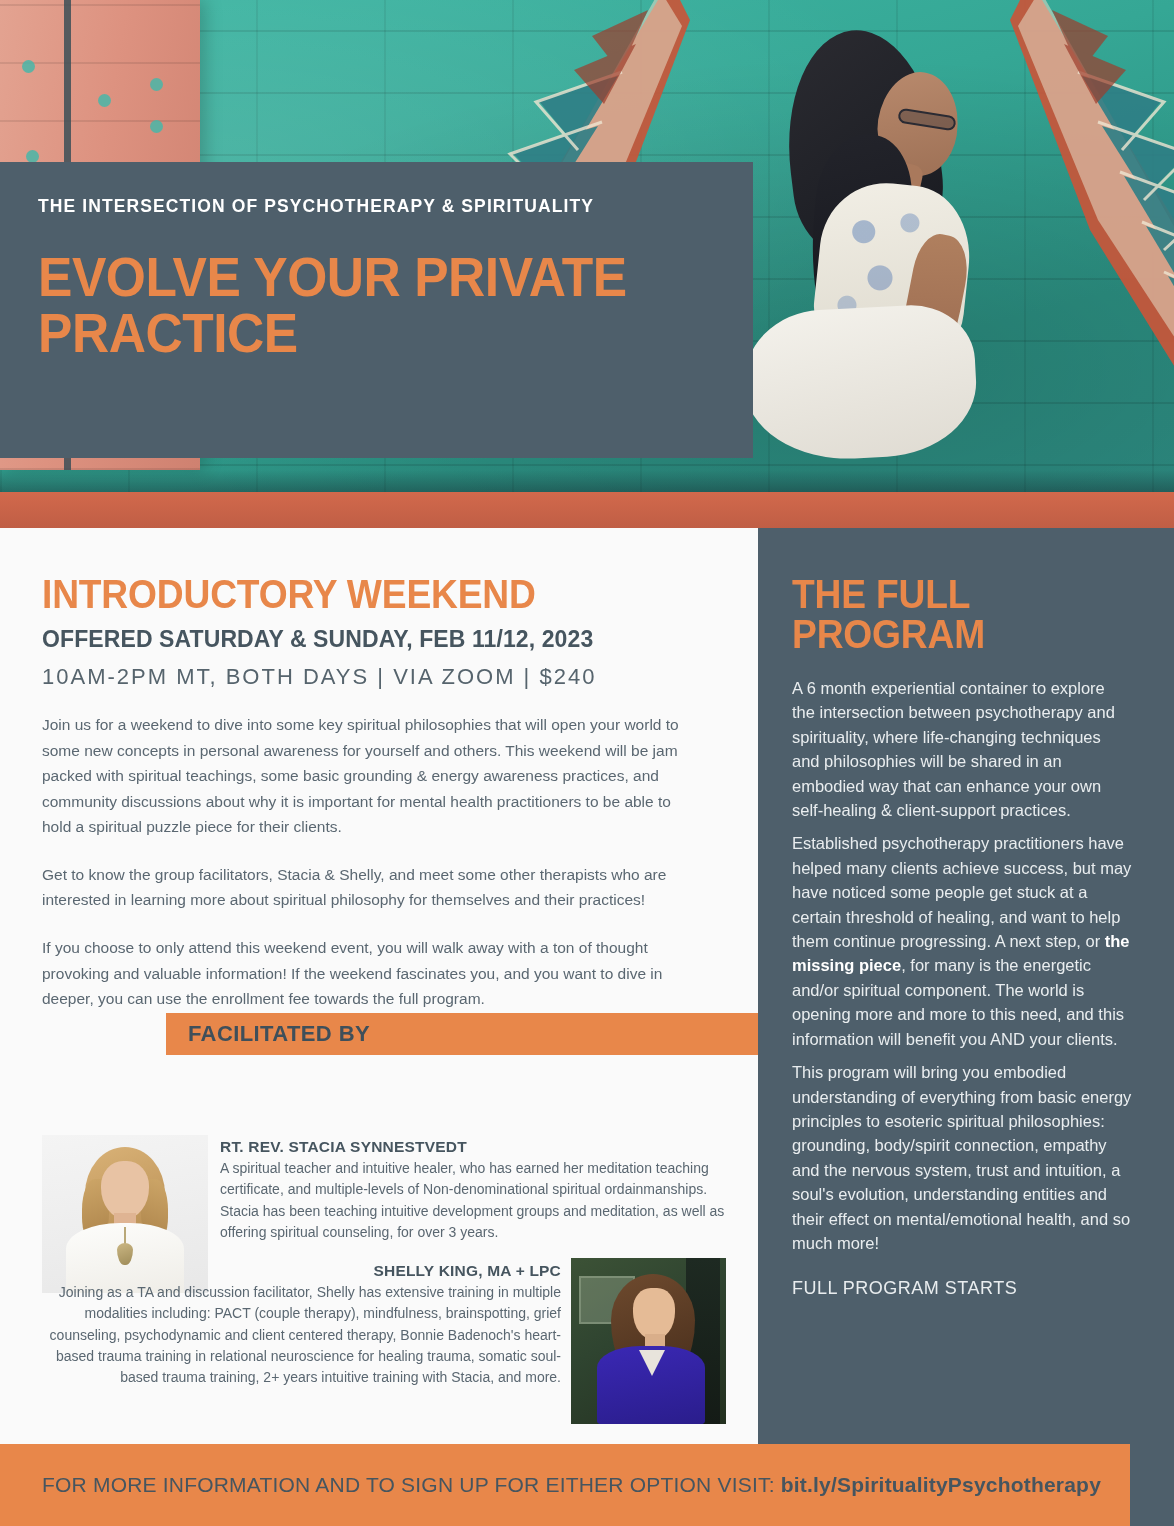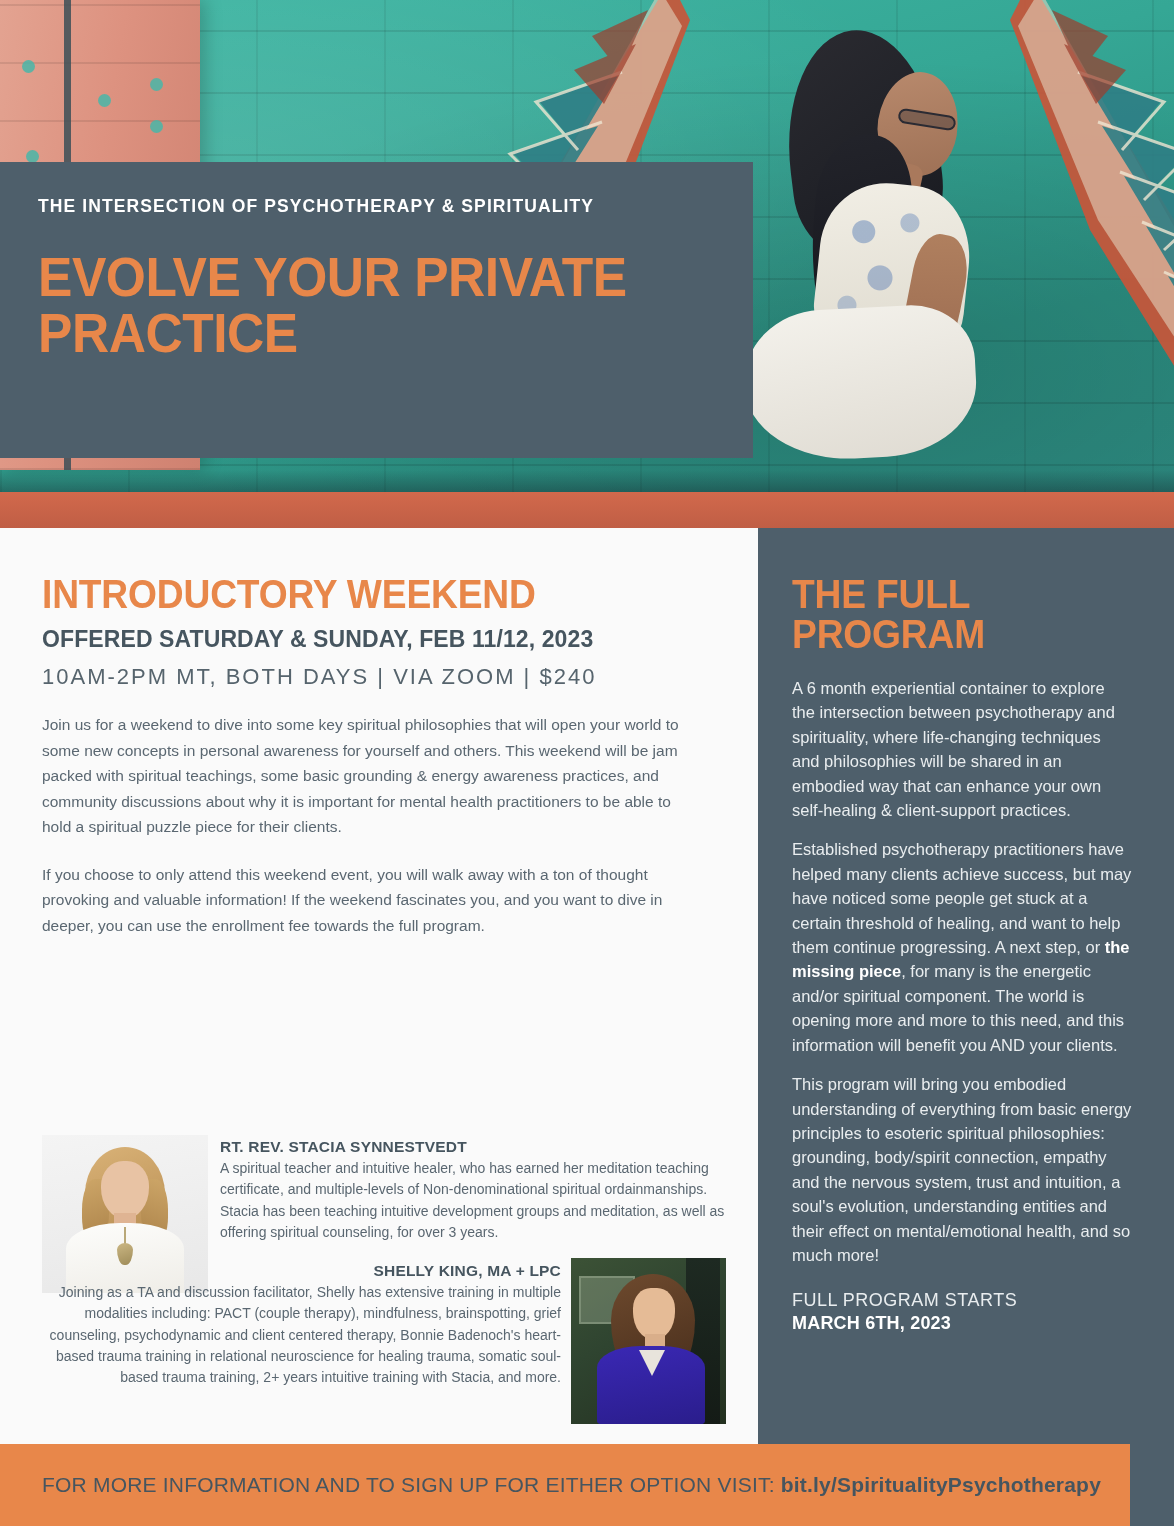--- a/index.html
+++ b/index.html
@@ -175,21 +175,21 @@
 
   
   .fac2{ position:absolute; left:42px; top:730px; width:700px; }
   .photo2{
     position:absolute; left:529px; top:0; width:155px; height:166px;
     background:#2c3a28; overflow:hidden;
   }
   .fac2-text{ position:absolute; left:0; top:4px; width:519px; text-align:right; }
 
   
-  .rpara{ color:#e9edef; font-size:16.5px; line-height:1.48; margin-top:15px; font-weight:300; }
+  .rpara{ color:#e9edef; font-size:16.5px; line-height:1.48; margin-top:9px; font-weight:300; }
   .rpara.first{ margin-top:22px; }
   .rpara b{ font-weight:bold; color:#ffffff; }
   .starts{ color:#e9edef; font-size:18px; line-height:1.28; margin-top:22px; font-weight:300; letter-spacing:.5px;}
   .starts b{ display:block; font-weight:bold; color:#ffffff; letter-spacing:.2px;}
 
   
   .footer{
     position:absolute; left:0; top:1444px; width:1130px; height:82px;
     background:#e8874a; display:flex; align-items:center; padding-left:42px;
   }
@@ -329,23 +329,25 @@
     </div>
   </div>
 
   <div class="body-area">
 
     <div class="left-col">
       <h2 class="sec-head">INTRODUCTORY WEEKEND</h2>
       <div class="offered">OFFERED SATURDAY &amp; SUNDAY, FEB 11/12, 2023</div>
       <div class="when">10AM-2PM MT, BOTH DAYS | VIA ZOOM | $240</div>
       <p class="para">Join us for a weekend to dive into some key spiritual philosophies that will open your world to some new concepts in personal awareness for yourself and others. This weekend will be jam packed with spiritual teachings, some basic grounding &amp; energy awareness practices, and community discussions about why it is important for mental health practitioners to be able to hold a spiritual puzzle piece for their clients.</p>
+      <p class="para">Get to know the group facilitators, Stacia &amp; Shelly, and meet some other therapists who are interested in learning more about spiritual philosophy for themselves and their practices!</p>
       <p class="para">If you choose to only attend this weekend event, you will walk away with a ton of thought provoking and valuable information! If the weekend fascinates you, and you want to dive in deeper, you can use the enrollment fee towards the full program.</p>
     </div>
 
+    <div class="fac-band">FACILITATED BY</div>
 
     <div class="fac1">
       <div class="photo1">
         <div class="p1-bg"></div>
         <div class="p1-hair"></div>
           <div class="p1-hair2"></div>
           <div class="p1-hair3"></div>
         <div class="p1-face"></div>
           <div class="p1-neck"></div>
         <div class="p1-body"></div>
@@ -375,21 +377,20 @@
       </div>
     </div>
 
     <div class="right-col">
       <h2 class="sec-head dark">THE FULL PROGRAM</h2>
       <p class="rpara first">A 6 month experiential container to explore the intersection between psychotherapy and spirituality, where life-changing techniques and philosophies will be shared in an embodied way that can enhance your own self-healing &amp; client-support practices.</p>
       <p class="rpara"><span>Established psychotherapy practitioners have helped many clients achieve success, but may have noticed some people get stuck at a certain threshold of healing, and want to help them continue progressing. A next step, or </span><b>the missing piece</b><span>, for many is the energetic and/or spiritual component. The world is opening more and more to this need, and this information will benefit you AND your clients.</span></p>
       <p class="rpara">This program will bring you embodied understanding of everything from basic energy principles to esoteric spiritual philosophies: grounding, body/spirit connection, empathy and the nervous system, trust and intuition, a soul's evolution, understanding entities and their effect on mental/emotional health, and so much more!</p>
       <div class="starts">
         <span>FULL PROGRAM STARTS</span>
-        <b>MARCH 6TH, 2023</b>
       </div>
     </div>
   </div>
 
   <div class="footer">
     <div class="footer-text"><span>FOR MORE INFORMATION AND TO SIGN UP FOR EITHER OPTION VISIT: </span><b>bit.ly/SpiritualityPsychotherapy</b></div>
   </div>
   <div class="footer-right"></div>
 
 </div>

